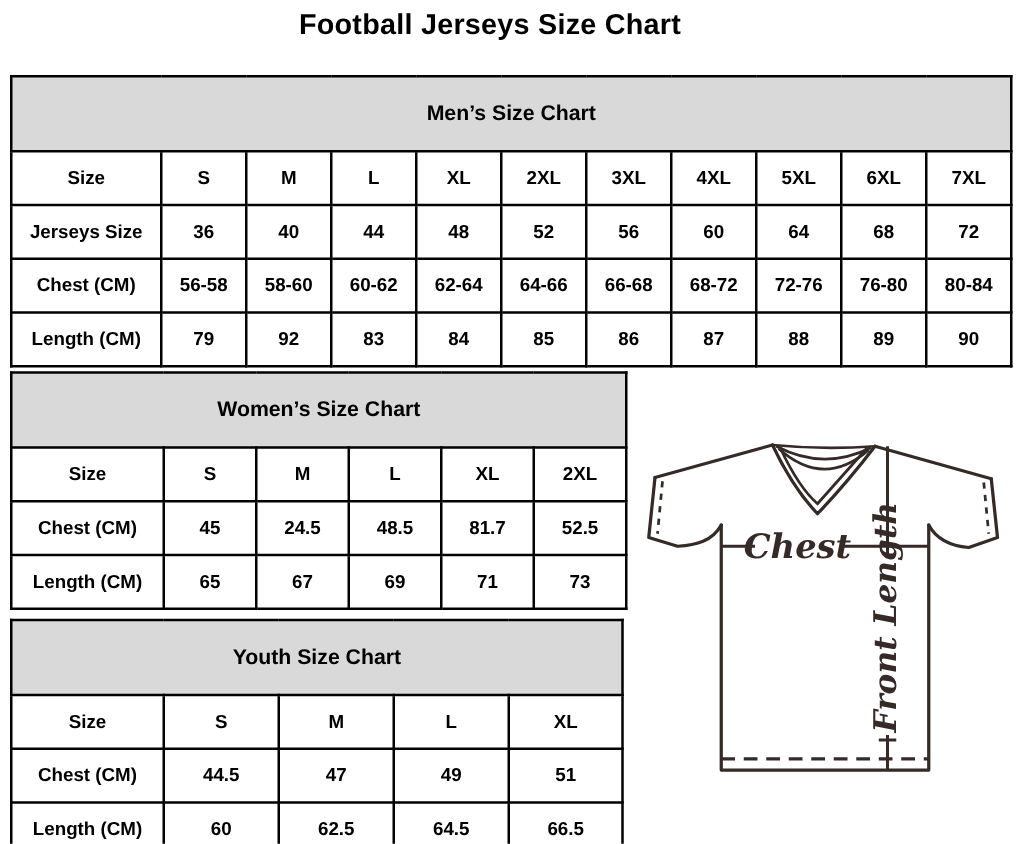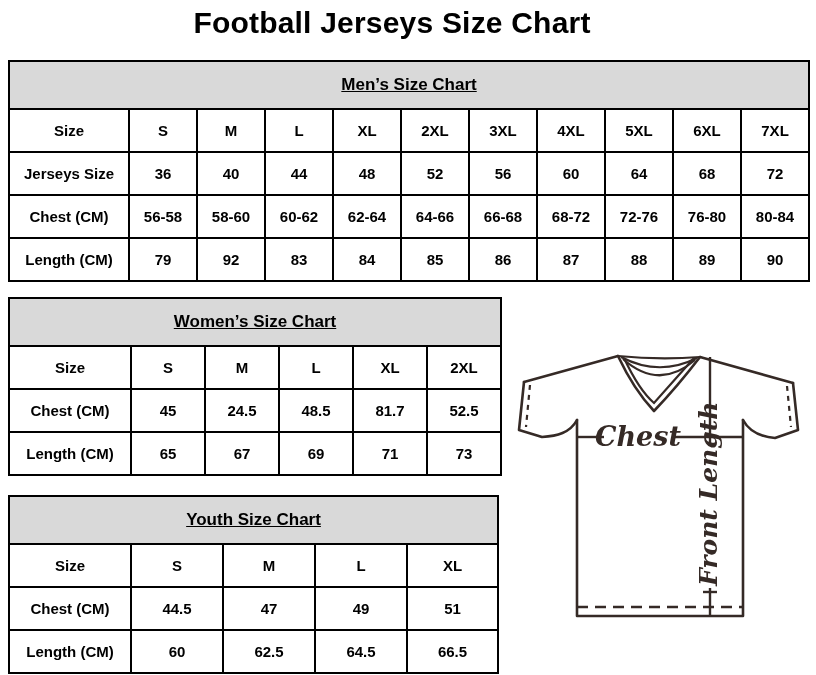--- a/index.html
+++ b/index.html
@@ -3,29 +3,29 @@
 <meta charset="utf-8">
 <style>
   * { margin:0; padding:0; box-sizing:border-box; }
   html,body { background:#ffffff; }
   body {
     width:816px; height:675px; position:relative; overflow:hidden;
     font-family:"Liberation Sans", sans-serif; color:#000;
   }
   .page-title {
     position:absolute; top:6px; left:0; width:784px; text-align:center;
-    font-size:30px; font-weight:bold; letter-spacing:0.2px;
+    font-size:23px; font-weight:bold; letter-spacing:0.2px;
   }
   table.size-table {
     position:absolute; border-collapse:collapse; table-layout:fixed;
     background:#fff;
   }
   table.size-table th.banner {
-    background:#d9d9d9; border:2px solid #000; height:48px;
-    font-size:17px; font-weight:bold; text-align:center; vertical-align:middle;text-decoration:underline;
+    background:#d9d9d9; border:2px solid #000; height:60px;
+    font-size:17px; font-weight:bold; text-align:center; vertical-align:middle;
   }
   table.size-table td {
     border:2px solid #000; height:43px; font-size:15px; font-weight:bold;
     text-align:center; vertical-align:middle; overflow:hidden; white-space:nowrap;
   }
   #men-table   { left:8px;  top:60px;  width:800px; }
   #women-table { left:8px;  top:297px; width:492px; }
   #youth-table { left:8px;  top:495px; width:489px; }
   .jersey-wrap { position:absolute; left:512px; top:343px; width:300px; height:300px; }
   .jersey-wrap svg { display:block; color:#352a26; }

